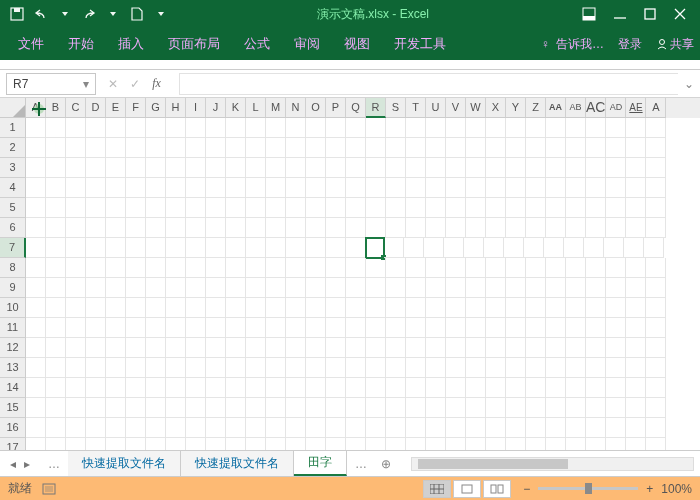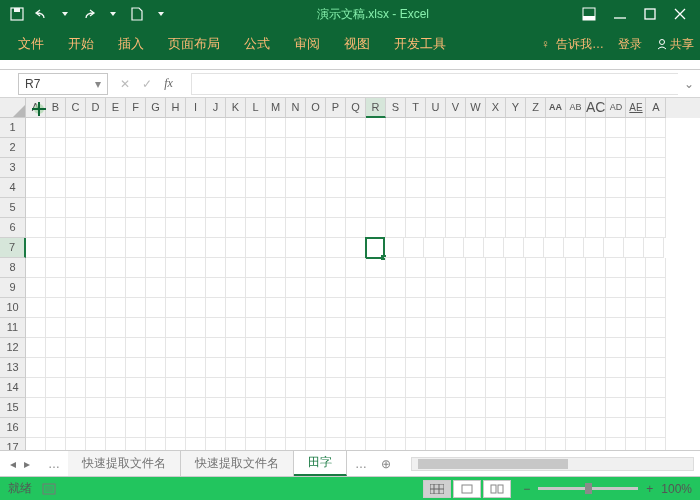--- a/index.html
+++ b/index.html
@@ -2,27 +2,27 @@
 <html><head>
 <meta charset="utf-8">
 <style>
 *{margin:0;padding:0;box-sizing:border-box;font-family:"Microsoft YaHei",Arial,sans-serif;font-size:12px;user-select:none}
 body{width:700px;height:500px;overflow:hidden;background:#fff;display:flex;flex-direction:column}
 .titlebar{height:28px;background:#0e6635;display:flex;align-items:center;color:#fff}
 .qat{display:flex;align-items:center;gap:6px;padding:0 8px}
 .qat .ico{width:18px;display:flex;justify-content:center;align-items:center;opacity:.95}
 .titletext{flex:1;text-align:center;color:#86efac;font-size:12px}
 .winctrls{display:flex;align-items:center;gap:18px;padding:0 14px}
-.ribbon{height:32px;background:#0e6635;display:flex;align-items:center;color:#fdba74;padding:0 6px}
+.ribbon{height:32px;background:#0e6635;display:flex;align-items:center;color:#f0abfc;padding:0 6px}
 .ribbon .tab{padding:0 12px;height:100%;display:flex;align-items:center;cursor:pointer;font-size:13px}
 .ribbon .spacer{flex:1}
 .ribbon .right{display:flex;align-items:center;gap:6px}
 .rbnstrip{height:10px;background:#fff;border-bottom:1px solid #ccc}
 .fbar{height:28px;display:flex;align-items:center;border-bottom:1px solid #d4d4d4;background:#fff}
-.namebox{width:90px;height:22px;border:1px solid #c7c7c7;margin-left:18px;display:flex;align-items:center;padding:0 6px;justify-content:space-between;color:#444}
+.namebox{width:90px;height:22px;border:1px solid #c7c7c7;margin-left:6px;display:flex;align-items:center;padding:0 6px;justify-content:space-between;color:#444}
 .namebox .dd{color:#888}
 .fxbtns{display:flex;align-items:center;gap:12px;margin:0 12px;color:#bbb}
 .fxlabel{font-style:italic;font-family:"Times New Roman",serif;margin-right:6px;color:#666}
 .fxinput{flex:1;height:22px;border:1px solid #e2e2e2;border-right:none}
 .fxdd{width:22px;display:flex;align-items:center;justify-content:center;color:#888}
 .grid{flex:1;display:flex;flex-direction:column;overflow:hidden;position:relative}
 .colhdr{display:flex;height:20px;background:#eee}
 .corner{width:26px;background:#eee;border-right:1px solid #ccc;border-bottom:1px solid #ccc;display:flex;align-items:flex-end;justify-content:flex-end}
 .corner svg{width:12px;height:12px}
 .colcell{flex:0 0 20px;border-right:1px solid #d0d0d0;border-bottom:1px solid #ccc;text-align:center;line-height:19px;color:#555;background:#eee;font-size:11px}
@@ -30,28 +30,28 @@
 .rows{flex:1;overflow:hidden}
 .row{display:flex;height:20px}
 .rowhdr{width:26px;background:#eee;border-right:1px solid #ccc;border-bottom:1px solid #d0d0d0;text-align:center;line-height:19px;color:#555;font-size:11px}
 .rowhdr.sel{background:#d6e6da;border-right:2px solid #1a7a43}
 .cell{flex:0 0 20px;border-right:1px solid #e5e5e5;border-bottom:1px solid #e5e5e5;position:relative}
 .cell.active{border:2px solid #1a7a43;margin:-1px}
 .cell.active::after{content:"";position:absolute;right:-3px;bottom:-3px;width:5px;height:5px;background:#1a7a43}
 .cursor{position:absolute;left:30px;top:2px}
 .sheetbar{height:26px;display:flex;align-items:center;border-top:1px solid #ccc;background:#fff}
 .navarrows{display:flex;gap:8px;padding:0 10px;color:#777}
-.sheettab{height:100%;padding:0 14px;border-right:1px solid #ccc;display:flex;align-items:center;color:#737373;background:#f4f4f4}
+.sheettab{height:100%;padding:0 14px;border-right:1px solid #ccc;display:flex;align-items:center;color:#0369a1;background:#f4f4f4}
 .sheettab.active{background:#fff;border-bottom:2px solid #1a7a43;color:#1a7a43}
 .dots{padding:0 8px;color:#888}
 .newsheet{width:22px;display:flex;align-items:center;justify-content:center;color:#888}
 .divider{width:8px}
 .hscroll{flex:1;height:14px;margin:0 6px;background:#f0f0f0;border:1px solid #dcdcdc;position:relative}
 .hscroll .thumb{position:absolute;left:6px;top:1px;width:150px;height:10px;background:#c7c7c7}
-.statusbar{height:24px;background:#22c55e;border-top:1px solid #ccc;display:flex;align-items:center;padding:2px 8px;color:#555}
+.statusbar{height:24px;background:#fdba74;border-top:1px solid #ccc;display:flex;align-items:center;padding:2px 8px;color:#555}
 .statusbar .left{display:flex;gap:10px;align-items:center}
 .statusbar .spacer{flex:1}
 .viewbtns{display:flex;gap:2px}
 .viewbtn{width:28px;height:18px;border:1px solid #c9c9c9;display:flex;align-items:center;justify-content:center;background:#fff}
 .viewbtn.sel{background:#d0d0d0}
 .zoom{display:flex;align-items:center;gap:8px;margin-left:12px}
 .zline{width:100px;height:3px;background:#c7c7c7;position:relative}
 .zline .tick{position:absolute;left:50%;top:-3px;width:1px;height:9px;background:#888}
 .zline .knob{position:absolute;left:50%;top:-4px;width:7px;height:11px;background:#8a8a8a;margin-left:-3px}
 svg{display:block}

